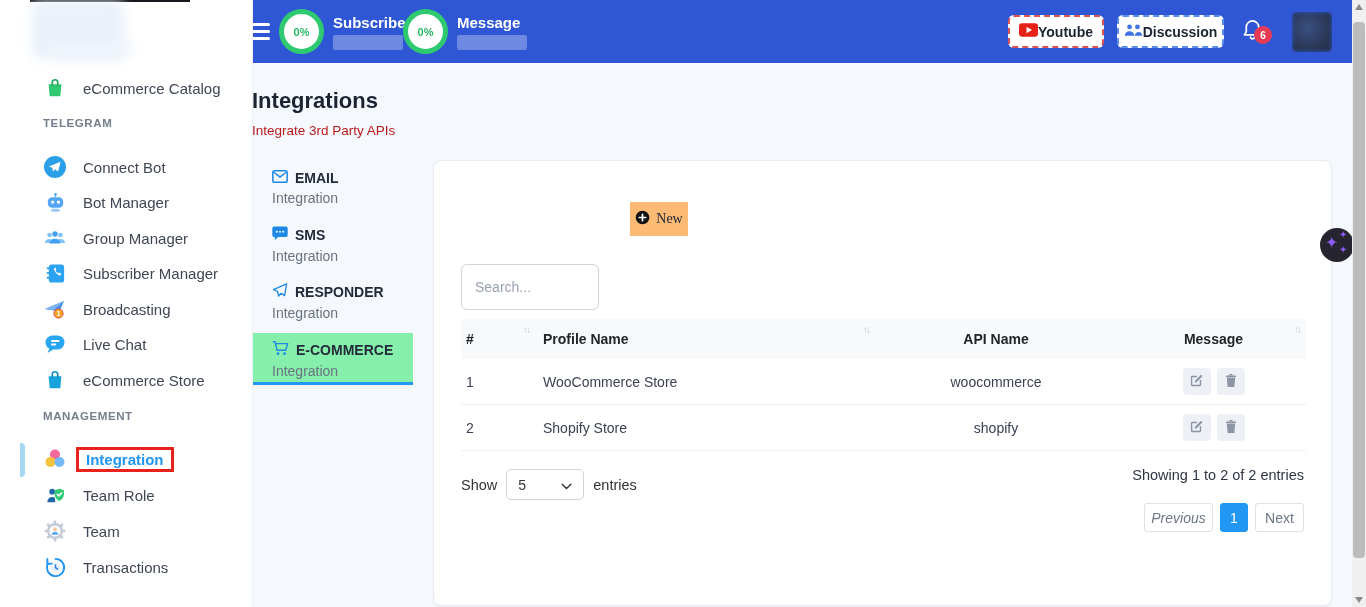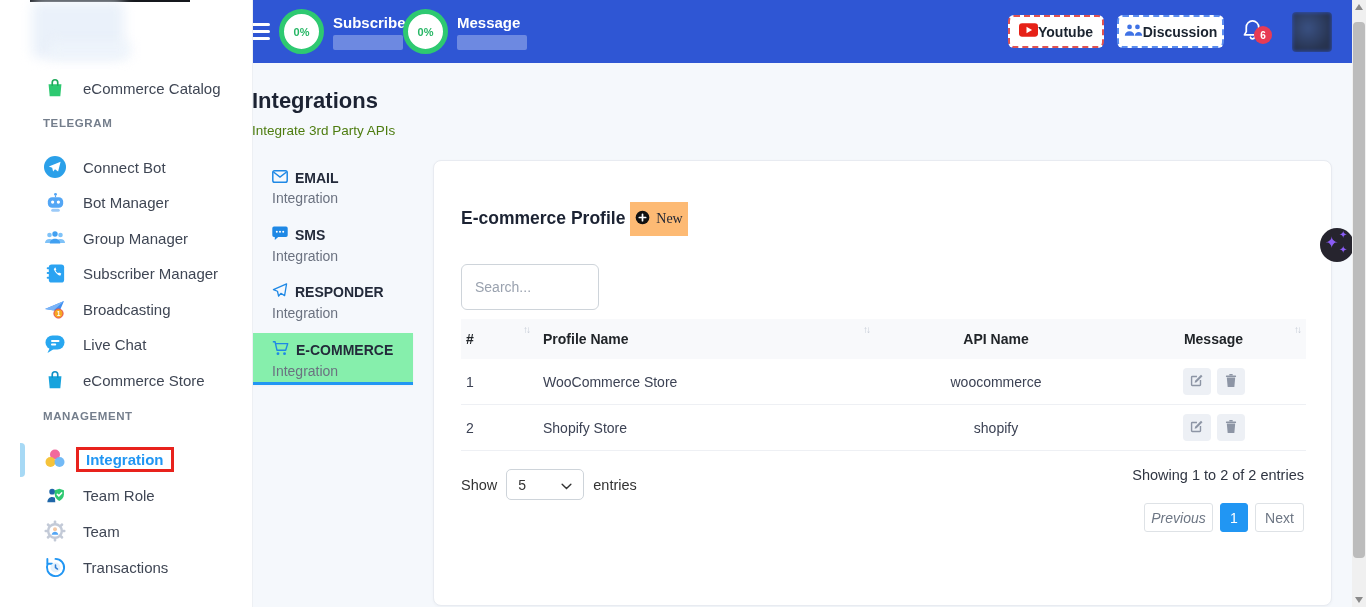--- a/index.html
+++ b/index.html
@@ -32,21 +32,21 @@
   .tb-btn.yt { left:775px; width:96px; border:2px dashed #e05252; }
   .tb-btn.disc { left:884px; width:107px; border:2px dashed #5b8def;text-align:center; }
   .bell { position:absolute; left:1008px; top:18px; cursor:pointer; }
   .badge { position:absolute; left:1021px; top:26px; width:18px; height:18px; border-radius:50%; background:#e73b55; color:#fff; font-size:10px; font-weight:bold; display:flex; align-items:center; justify-content:center; }
   .avatar { position:absolute; left:1059px; top:12px; width:40px; height:40px; border-radius:4px; overflow:hidden; cursor:pointer; }
   .avatar div { width:100%; height:100%; background:radial-gradient(circle at 40% 40%, #3a5183, #27334f 70%); filter:blur(2px); }
 
   
   .content { position:absolute; left:233px; top:63px; width:1119px; height:544px; background:#f5f8fc; }
   .page-title { position:absolute; left:19px; top:25px; font-size:22px; font-weight:bold; color:#1c2333; }
-  .page-sub { position:absolute; left:19px; top:60px; font-size:13.5px; color:#4d7c0f; }
+  .page-sub { position:absolute; left:19px; top:60px; font-size:13.5px; color:#b91c1c; }
 
   
   .subnav-item { position:absolute; left:17px; width:163px; padding-left:22px; cursor:pointer; }
   .subnav-item .row1 { display:flex; align-items:center; gap:7px; font-size:14px; font-weight:bold; color:#232a3a; }
   .subnav-item .row2 { font-size:14px; color:#6b7280; margin-top:4px; }
   .subnav-item.active { background:#86efac; border-bottom:3px solid #2196f3; padding-top:8px; height:52px; box-shadow:0 1px 2px rgba(20,40,80,.04); }
 
   
   .card { position:absolute; left:200px; top:97px; width:899px; height:446px; background:#fff; border:1px solid #e8ebf1; border-radius:8px; box-shadow:0 1px 3px rgba(20,40,80,.04); }
   .panel-heading { position:absolute; left:27px; top:47px; font-size:17.5px; font-weight:bold; color:#1c2333; }
@@ -338,21 +338,20 @@
               <path d="M.8.8h2.4l2 9h9.3l2.2-7H4.4" fill="none" stroke="#1e88e5" stroke-width="1.5" stroke-linejoin="round"></path>
               <circle cx="6.3" cy="13.5" r="1.5" fill="#1e88e5"></circle>
               <circle cx="13.3" cy="13.5" r="1.5" fill="#1e88e5"></circle>
             </svg></span>
         <span>E-COMMERCE</span>
       </div>
       <div class="row2">Integration</div>
     </div>
 
     <section class="card">
-      <h2 class="panel-heading">E-commerce Profile</h2>
       <button class="new-btn">
         <span><svg width="15" height="15" viewBox="0 0 16 16">
               <circle cx="8" cy="8" r="7.3" fill="#111"></circle>
               <path d="M8 4.6v6.8M4.6 8h6.8" stroke="#fff" stroke-width="1.8" stroke-linecap="round"></path>
             </svg></span>
         <span>New</span>
       </button>
 
       <input class="search" type="text" placeholder="Search..." style="">
 

